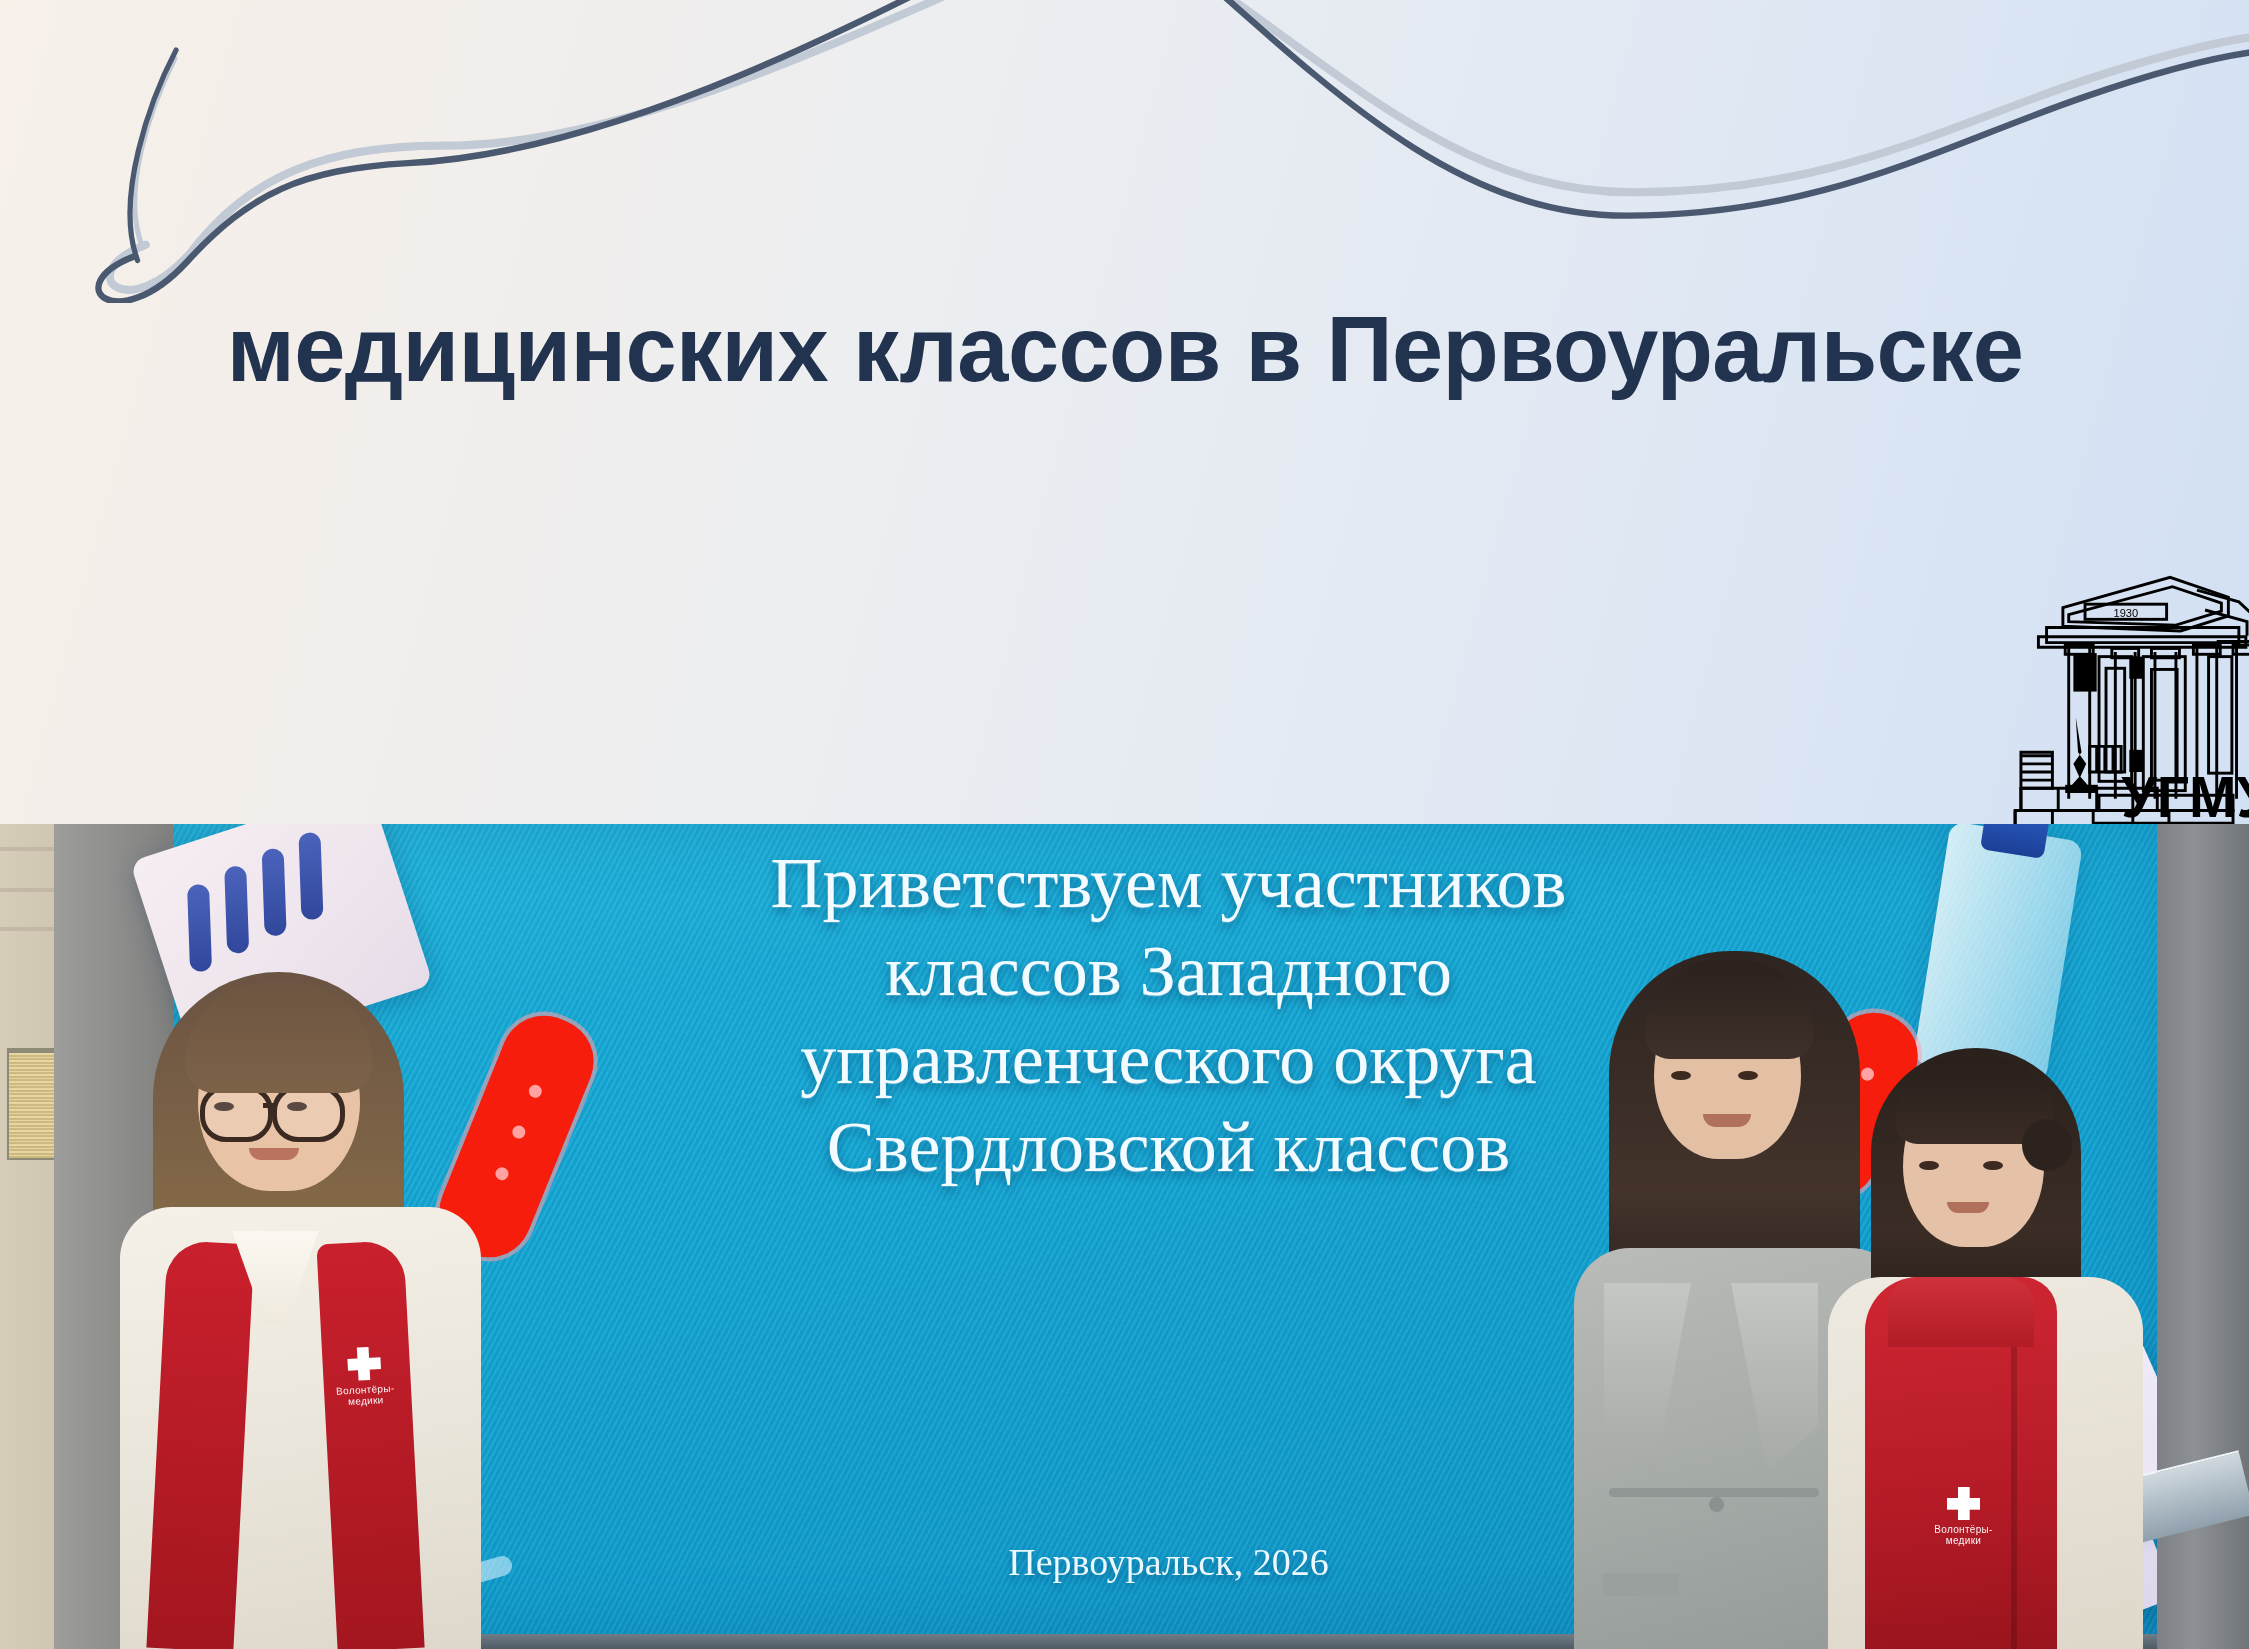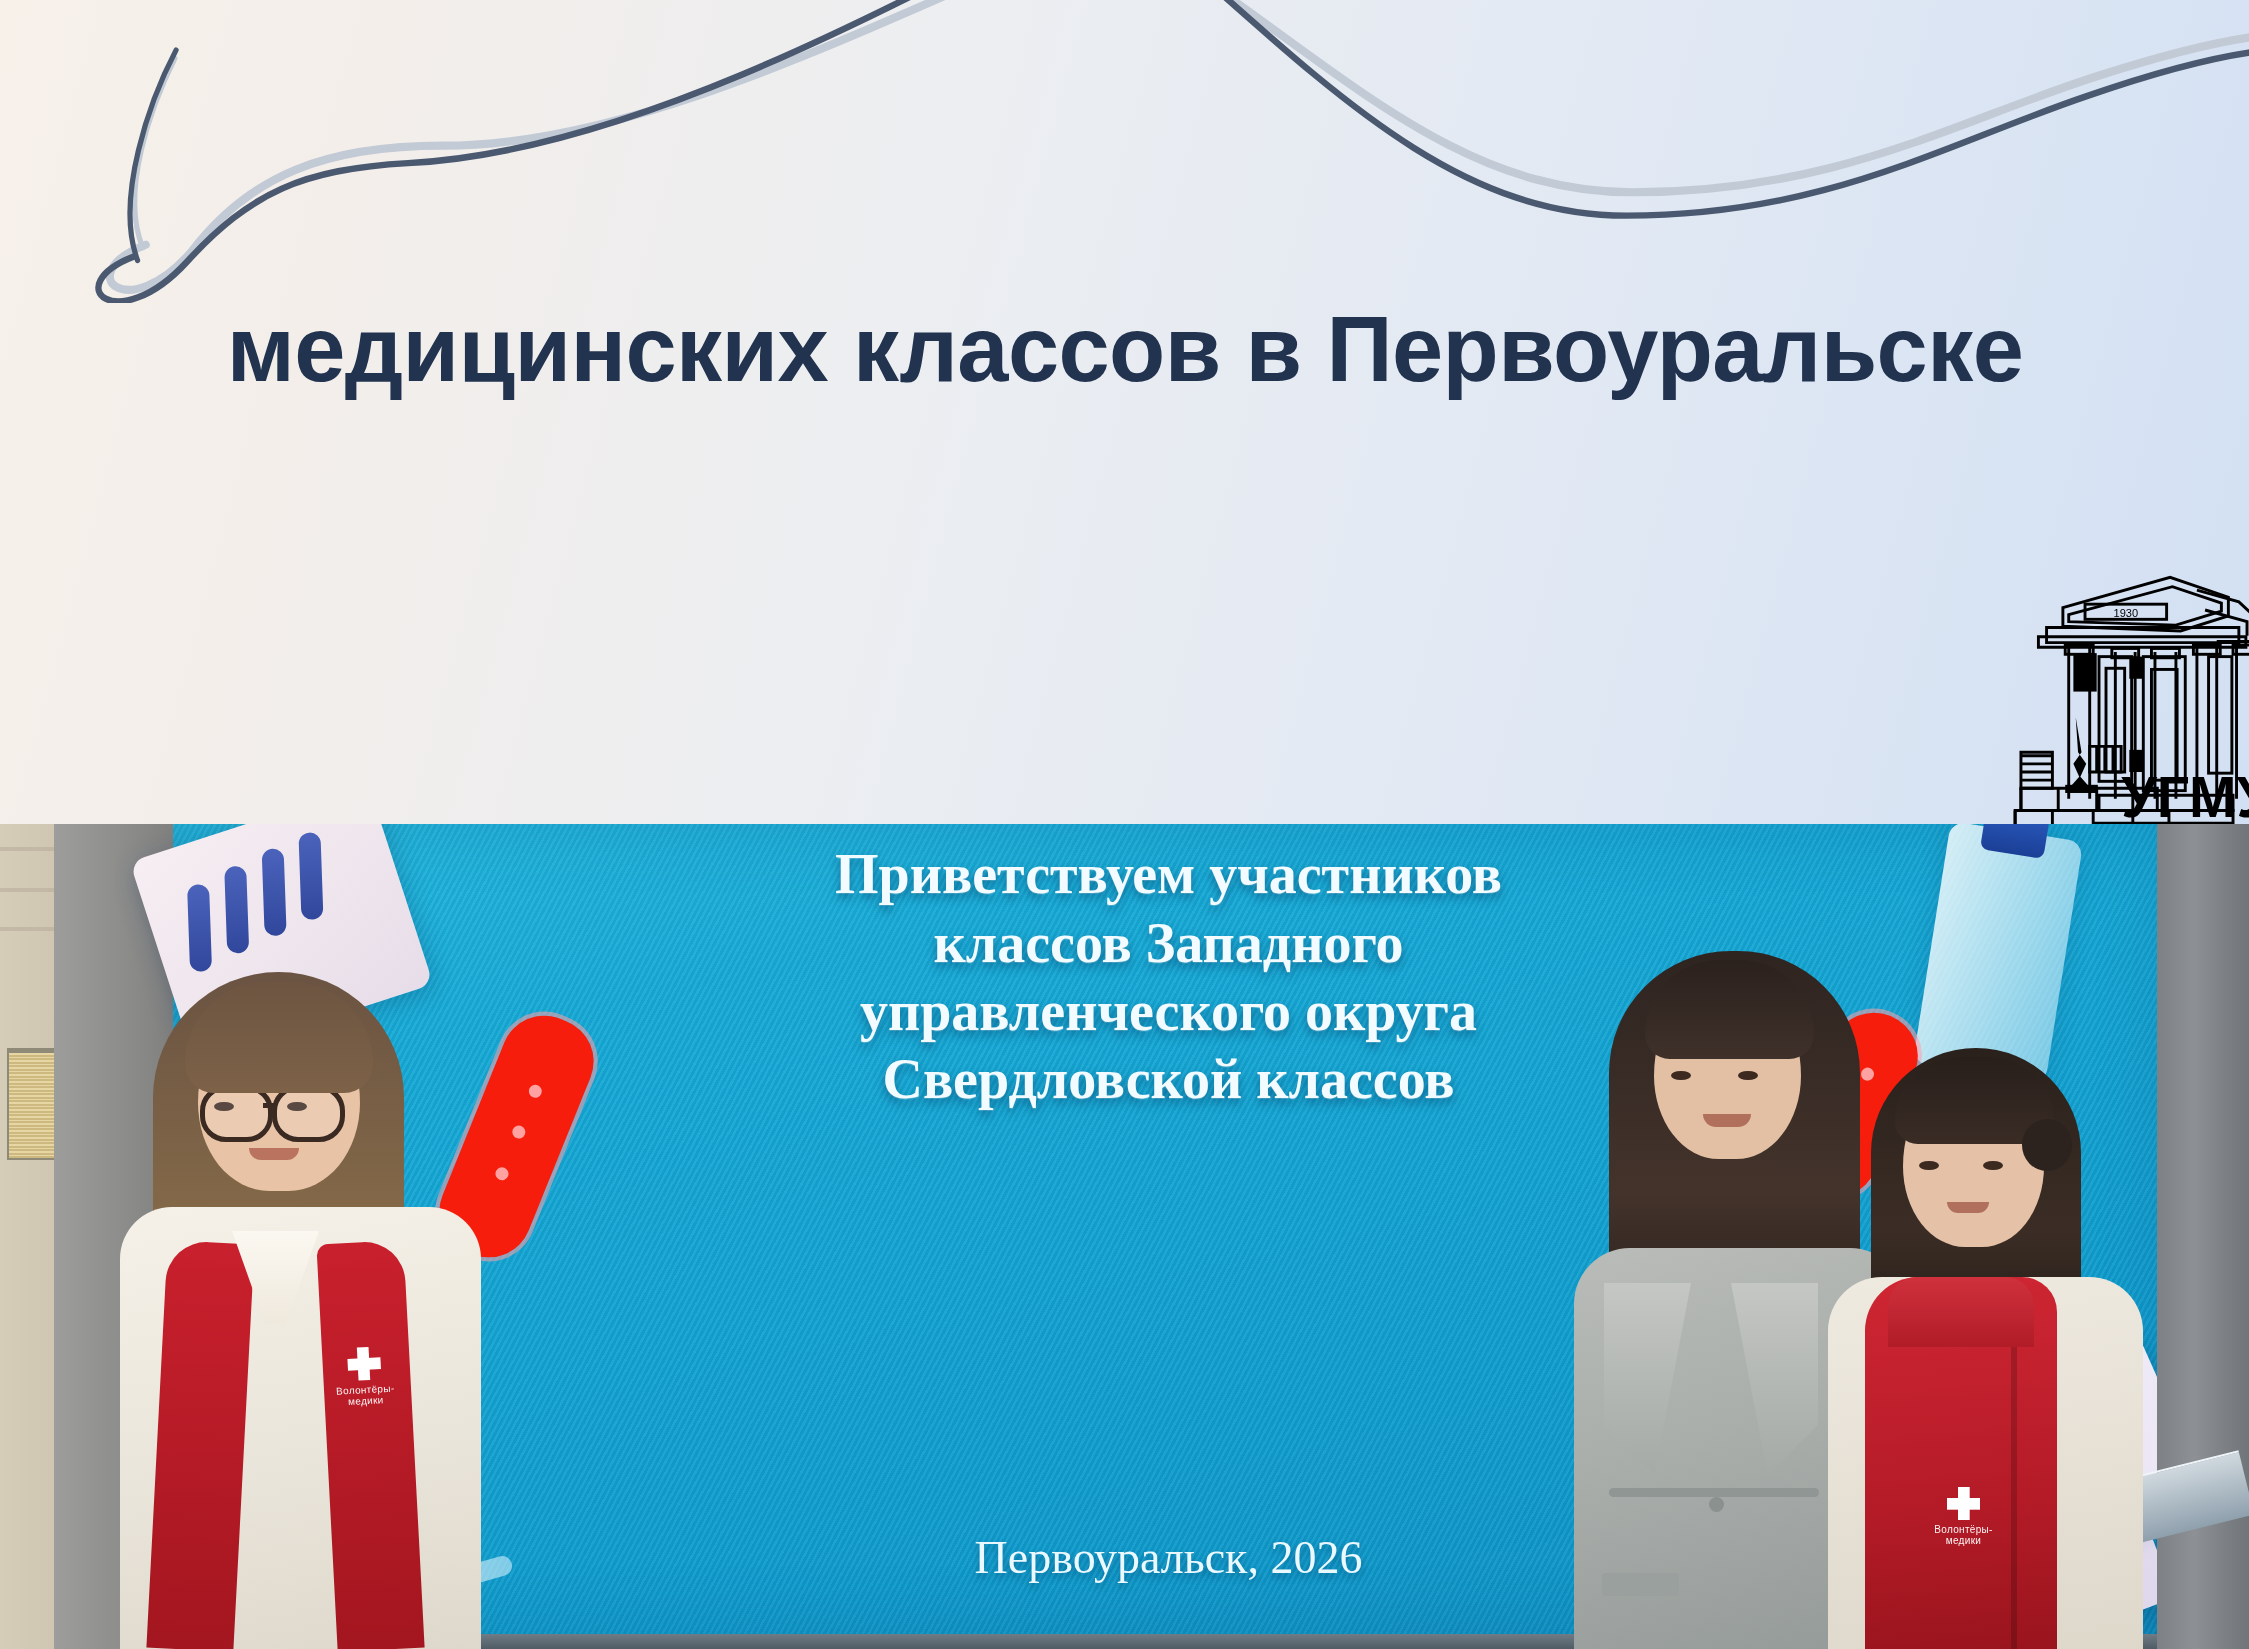--- a/index.html
+++ b/index.html
@@ -109,25 +109,25 @@
   .plaster-left{left:297px;top:187px;width:93px;height:251px;transform:rotate(22deg);}
   .plaster-right{left:1638px;top:185px;width:87px;height:192px;transform:rotate(22deg);}
 
   
   .screen-text{
     position:absolute;left:0;top:0;width:1991px;height:810px;
     text-align:center;color:#f2fbff;
     font-family:"Liberation Serif", serif;
     text-shadow:0 4.7px 9.3px rgba(0,60,100,.5), 0 1.2px 0 rgba(255,255,255,.25);
   }
-  .st-l{display:block;font-size:56px;line-height:1.22;font-weight:700;white-space:nowrap;}
+  .st-l{display:block;font-size:72px;line-height:1.22;font-weight:400;white-space:nowrap;}
   .st-1{margin-top:16.3px;}
   .screen-city{
     position:absolute;left:0;bottom:50px;width:1991px;text-align:center;
-    font-family:"Liberation Serif", serif;font-size:46px;color:#eaf8ff;
+    font-family:"Liberation Serif", serif;font-size:38px;color:#eaf8ff;
     text-shadow:0 3.5px 7px rgba(0,60,100,.45);
   }
   .screen-frame-bottom{
     position:absolute;left:173px;top:810px;width:1991px;height:15.7px;
     background:linear-gradient(180deg,#6f7c86,#4d5a64);
   }
 
   
   .right-wall{position:absolute;right:0;top:0;width:93px;height:826px;
     background:linear-gradient(90deg,#7d8084 0%,#8d9094 40%,#6f7478 100%);}

